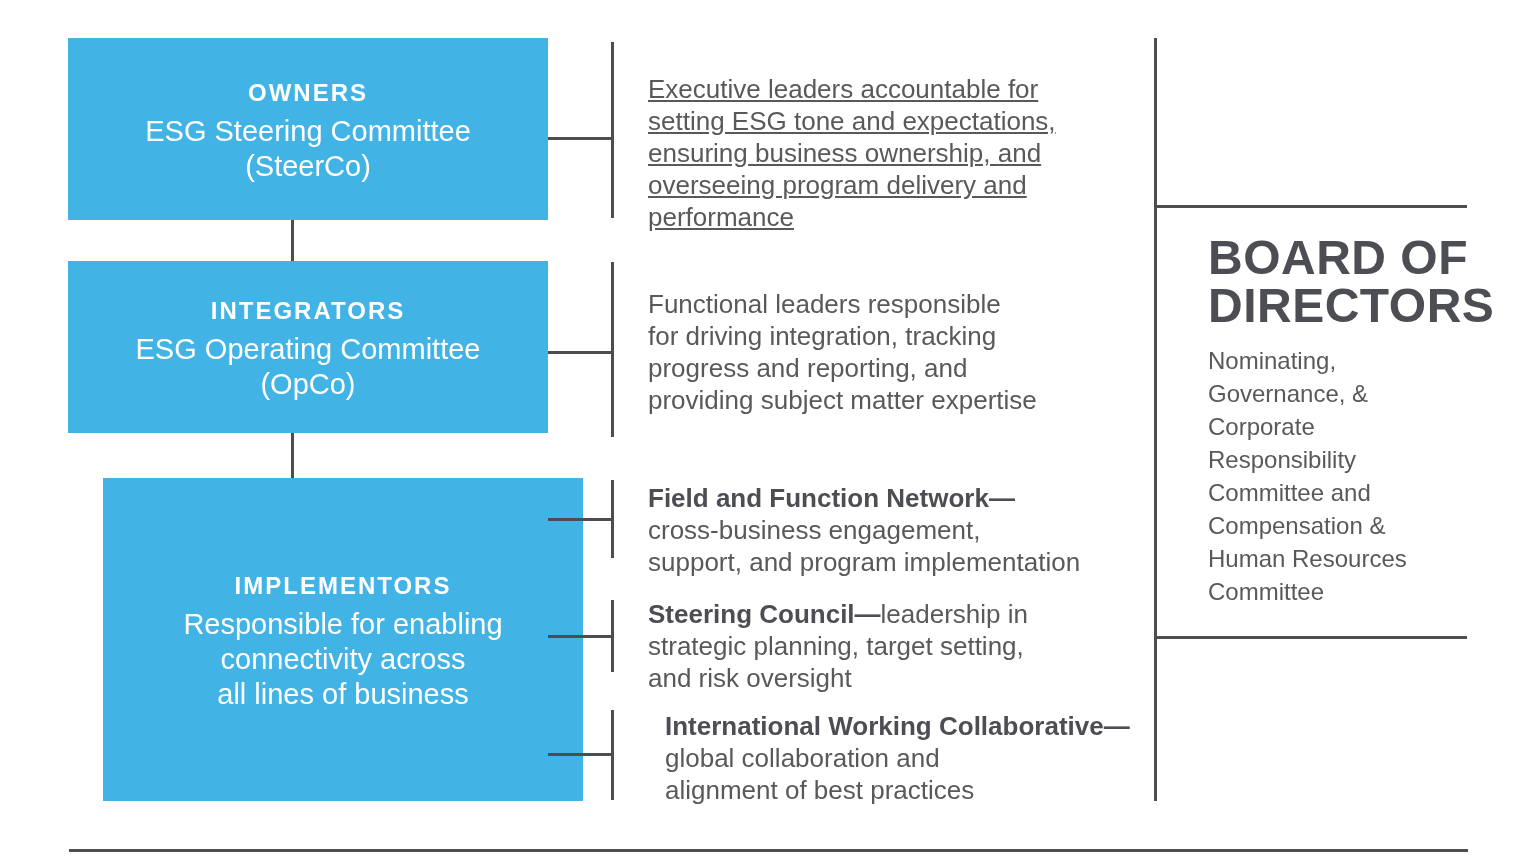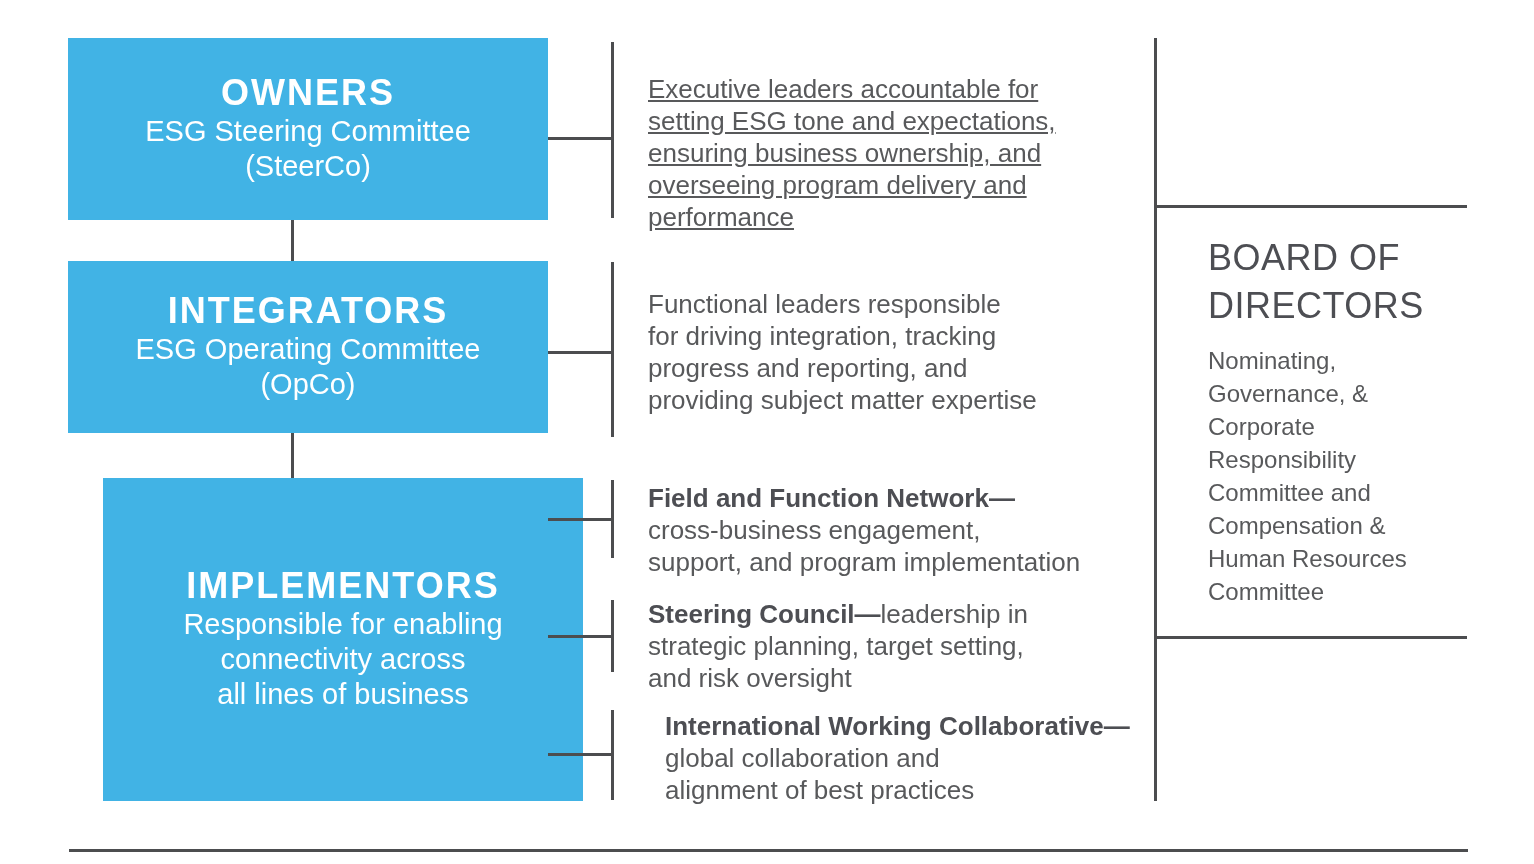--- a/index.html
+++ b/index.html
@@ -27,21 +27,21 @@
     flex-direction: column;
     justify-content: center;
     align-items: center;
     text-align: center;
   }
   #box-owners       { top: 38px;  height: 182px; }
   #box-integrators  { top: 261px; height: 172px; justify-content: center; }
   #box-implementors { top: 478px; height: 323px; margin-left: 35px; }
   .box-title {
     font-weight: bold;
-    font-size: 36px;
+    font-size: 24px;
     letter-spacing: 2px;
     line-height: 38px;
   }
   .box-subtitle {
     font-size: 29px;
     line-height: 35px;
     white-space: pre-line;
     margin-top: 2px;
     font-weight: 400;
   }
@@ -87,23 +87,23 @@
     font-weight: bold;
     color: var(--title-dark, #4d4e53);
     text-align: center;
   }
 
   
   #board-title {
     position: absolute;
     left: 1208px;
     top: 234px;
-    font-size: 36px;
+    font-size: 48px;
     line-height: 48px;
-    font-weight: normal;
+    font-weight: bold;
     letter-spacing: 0.5px;
     color: var(--title-dark, #4d4e53);
     white-space: pre-line;
   }
   #board-body {
     position: absolute;
     left: 1208px;
     top: 344px;
     width: 280px;
     font-size: 24px;

